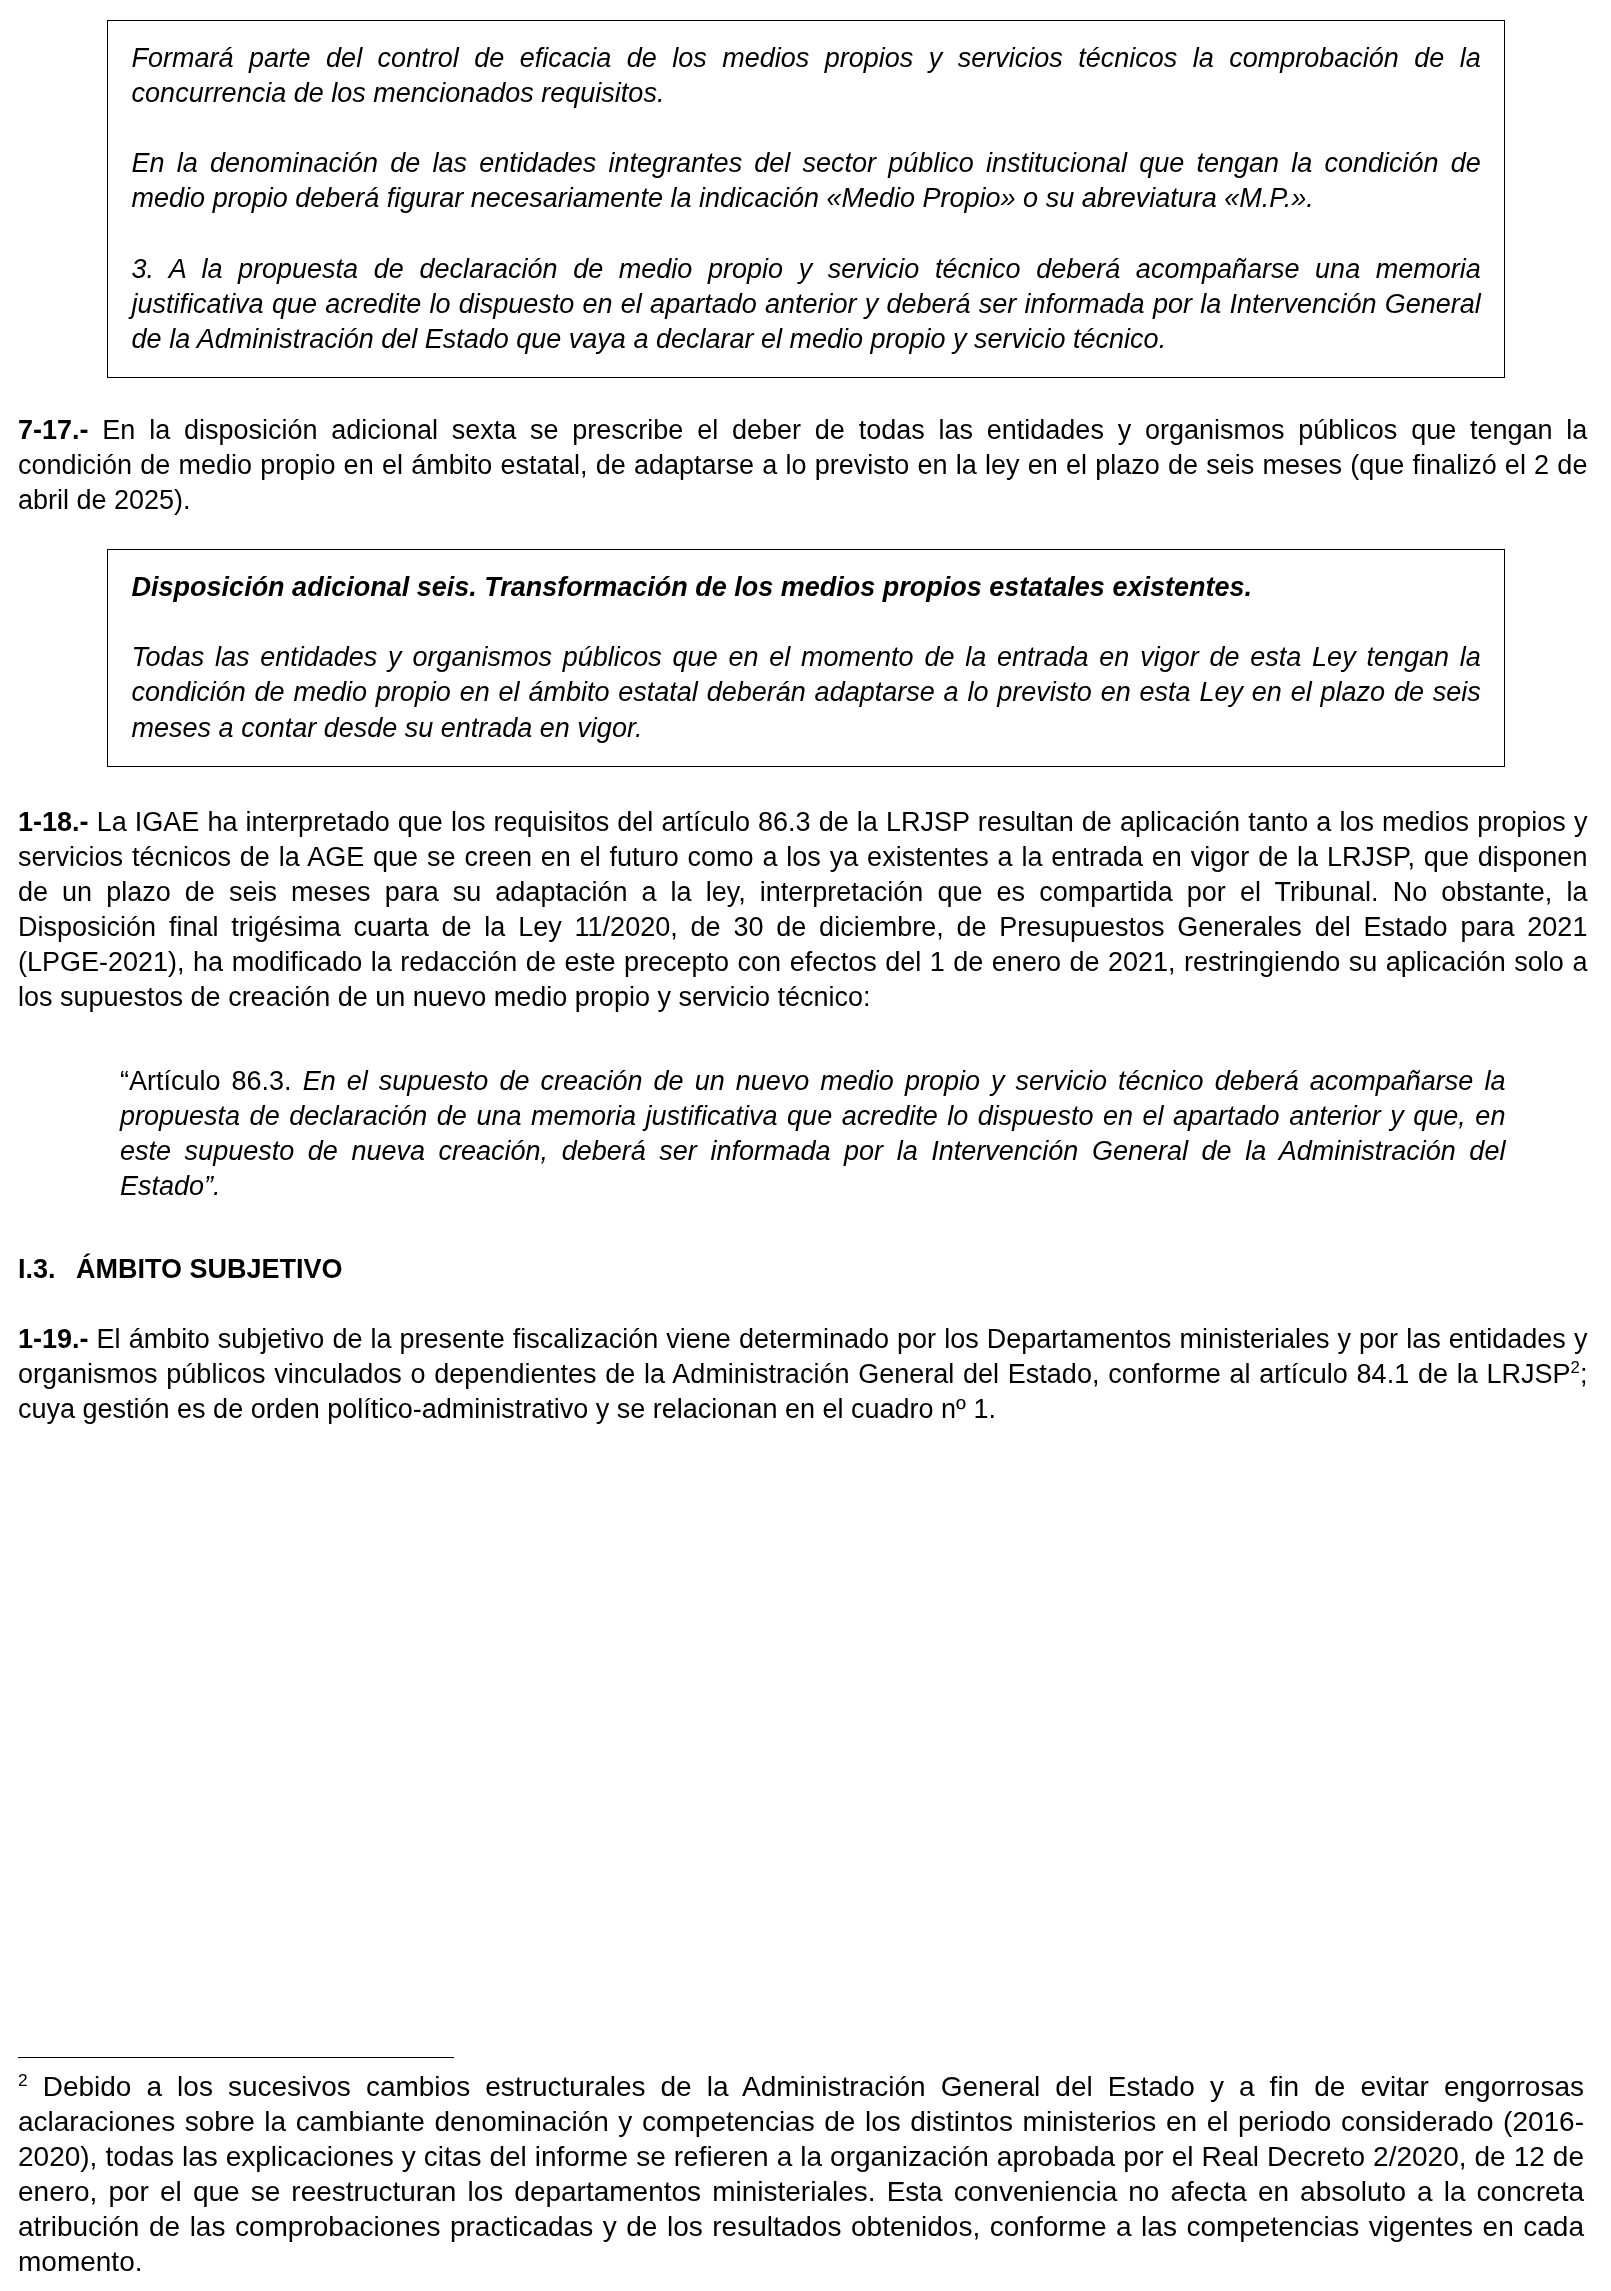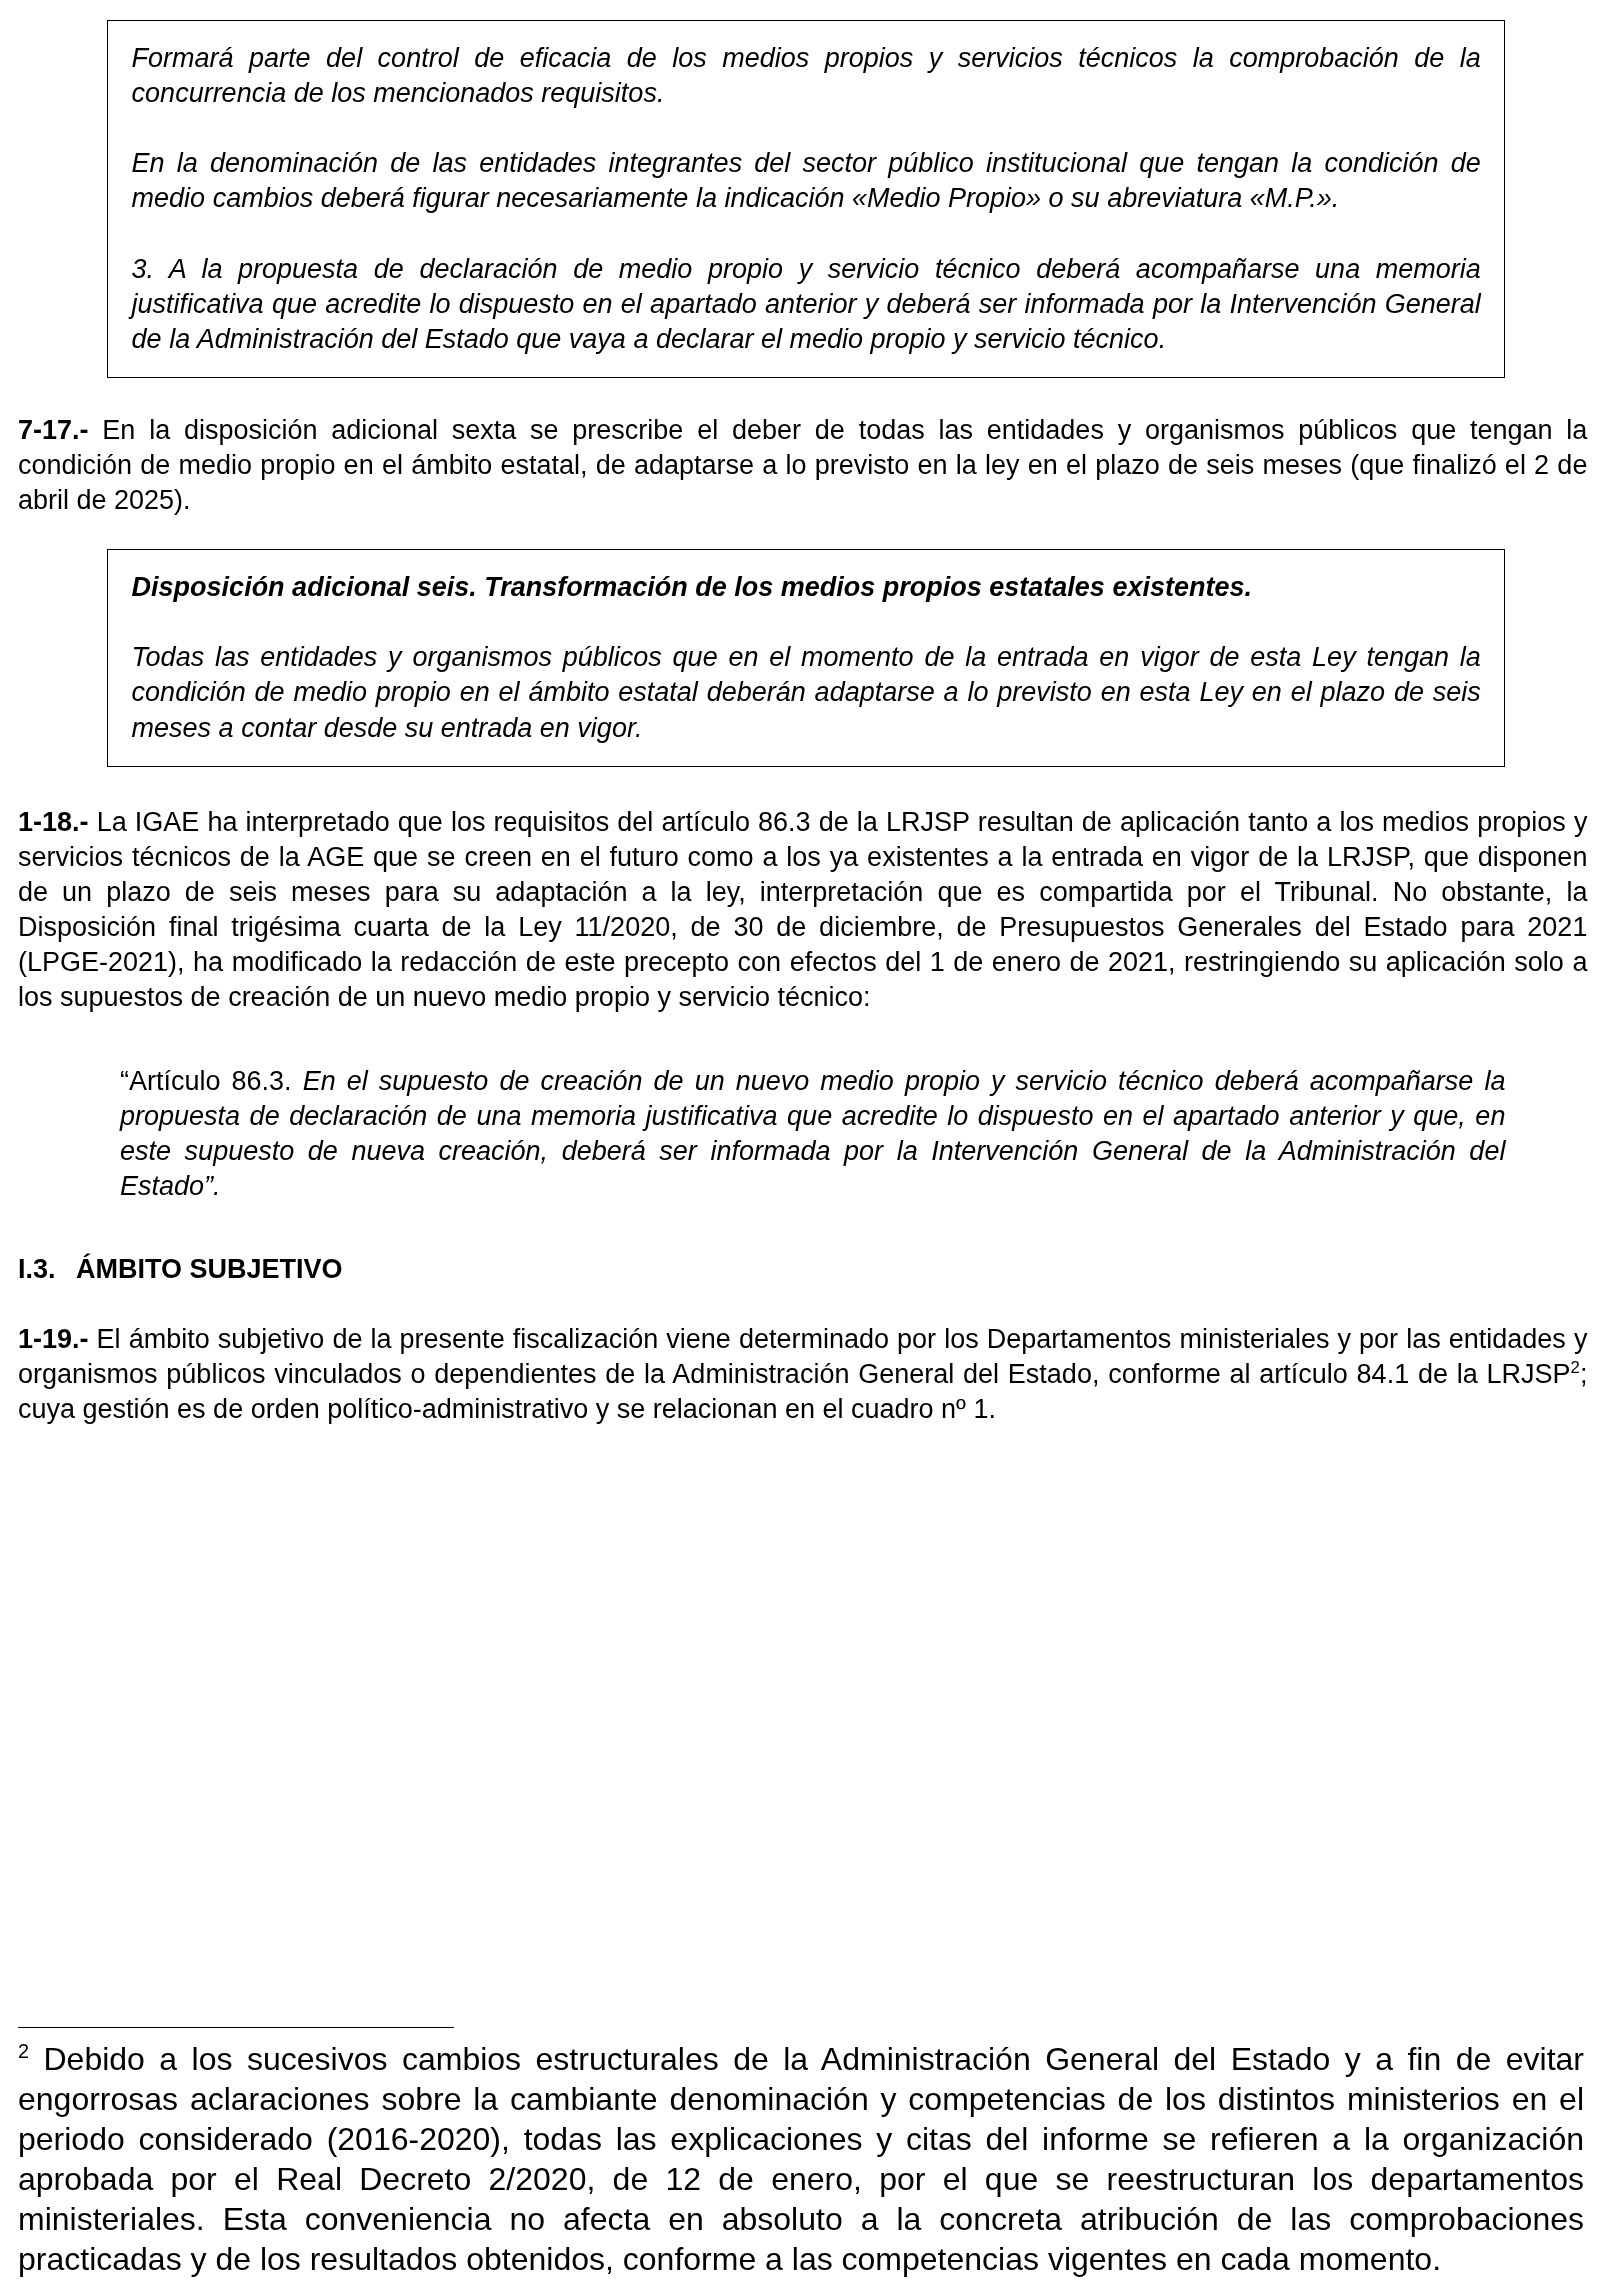--- a/index.html
+++ b/index.html
@@ -38,39 +38,39 @@
     margin-top: 49px;
   }
   .section-heading { margin-top: 47px; font-weight: bold; }
   .section-num { display: inline-block; width: 58px; }
   sup { font-size: 0.62em; vertical-align: super; line-height: 0; }
   .footnote {
     position: absolute;
     left: 18px;
     right: 27px;
     bottom: 12.7px;
-    font-size: 32px;
+    font-size: 28px;
     line-height: 1.25;
   }
   .footnote-rule {
     width: 436px;
     height: 0;
     border-top: 1.8px solid #000000;
     margin-bottom: 11px;
   }
   .footnote-text { text-align: justify; }
 </style>
 </head>
 <body>
 
 <div class="page">
 
   <div class="quote-box">
     <p class="para">Formará parte del control de eficacia de los medios propios y servicios técnicos la comprobación de la concurrencia de los mencionados requisitos.</p>
-    <p class="para">En la denominación de las entidades integrantes del sector público institucional que tengan la condición de medio cambios deberá figurar necesariamente la indicación «Medio Propio» o su abreviatura «M.P.».</p>
+    <p class="para">En la denominación de las entidades integrantes del sector público institucional que tengan la condición de medio propio deberá figurar necesariamente la indicación «Medio Propio» o su abreviatura «M.P.».</p>
     <p class="para">3. A la propuesta de declaración de medio propio y servicio técnico deberá acompañarse una memoria justificativa que acredite lo dispuesto en el apartado anterior y deberá ser informada por la Intervención General de la Administración del Estado que vaya a declarar el medio propio y servicio técnico.</p>
   </div>
 
   <p class="para mt-std"><span class="bold">7-17.-</span> <span>En la disposición adicional sexta se prescribe el deber de todas las entidades y organismos públicos que tengan la condición de medio propio en el ámbito estatal, de adaptarse a lo previsto en la ley en el plazo de seis meses (que finalizó el 2 de abril de 2025).</span></p>
 
   <div class="quote-box mt-box">
     <p class="para box-heading">Disposición adicional seis. Transformación de los medios propios estatales existentes.</p>
     <p class="para">Todas las entidades y organismos públicos que en el momento de la entrada en vigor de esta Ley tengan la condición de medio propio en el ámbito estatal deberán adaptarse a lo previsto en esta Ley en el plazo de seis meses a contar desde su entrada en vigor.</p>
   </div>
 

